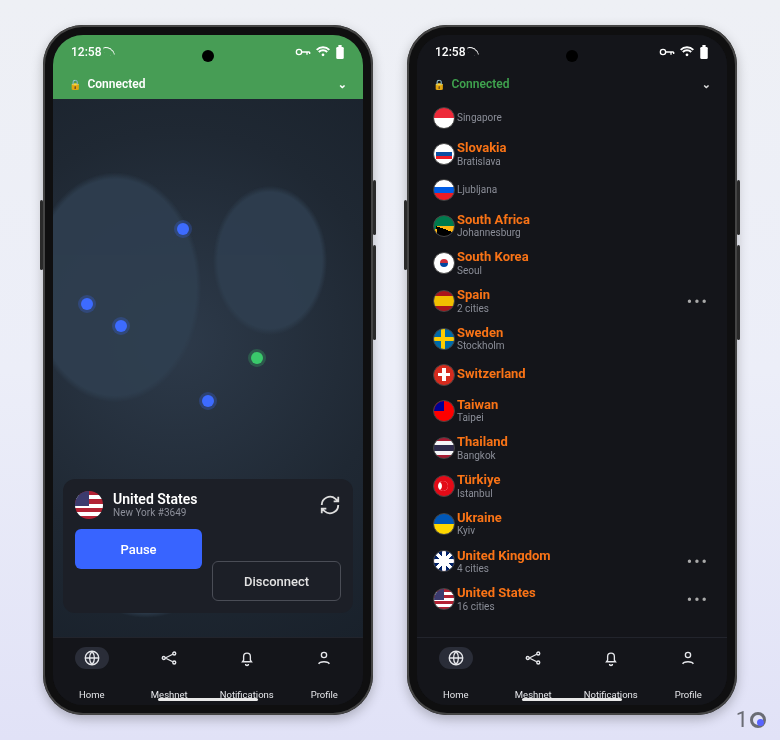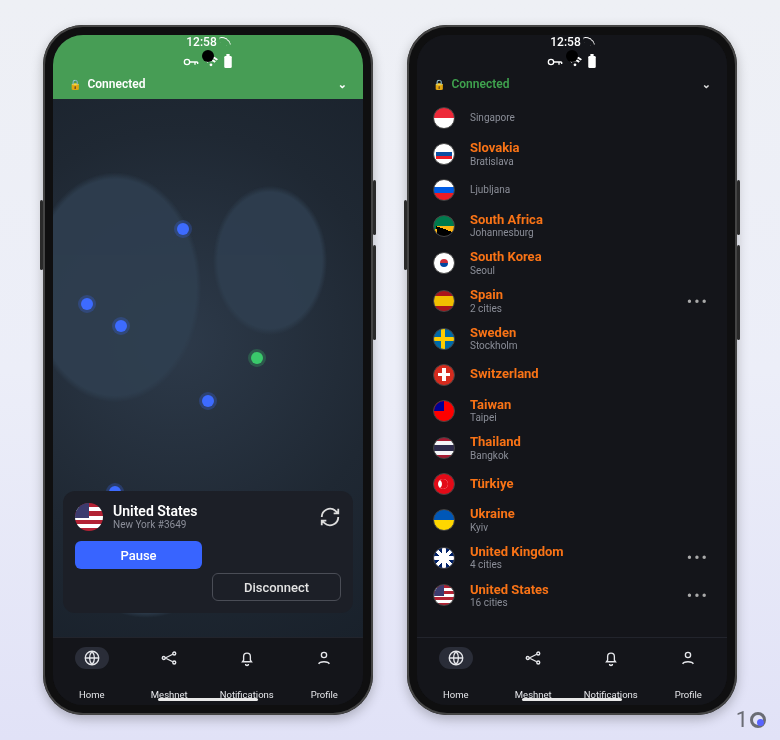--- a/index.html
+++ b/index.html
@@ -25,21 +25,21 @@
     width: 100%; height: 100%;
     background: #14151a;
     border-radius: 30px;
     overflow: hidden;
     display: flex; flex-direction: column;
     position: relative;
   }
   .cam-hole { position:absolute; top:15px; left:50%; transform:translateX(-50%); width:12px; height:12px; background:#000; border-radius:50%; z-index:50; }
   .statusbar {
     height: 34px; display:flex; justify-content:space-between; align-items:center;
-    padding: 0 18px; font-size:12px; font-weight:500; color:#fff;flex-direction:column;
+    padding: 0 18px; font-size:12px; font-weight:500; color:#fff;
   }
   .statusbar.green { background:#479d55; }
   .statusbar.dark  { background:#14151a; }
   .status-right { display:flex; gap:5px; align-items:center; }
   .wifi, .batt, .key, .arc { display:inline-block; }
   .arc { width:10px; height:10px; border:1.5px solid #fff; border-bottom:none; border-left:none; border-radius:0 10px 0 0; transform:rotate(-15deg);}
 
   .connected-bar {
     height: 30px; display:flex; align-items:center; padding:0 16px;
     justify-content:space-between; font-size:12px; font-weight:600;
@@ -70,27 +70,27 @@
     position:absolute; left:10px; right:10px; bottom:92px;
     background:#1c1f27; border-radius:12px; padding:12px;
   }
   .server-row { display:flex; align-items:center; gap:10px; margin-bottom:10px; }
   .flag-circle { width:28px; height:28px; border-radius:50%; flex-shrink:0; display:flex; align-items:center; justify-content:center; overflow:hidden; position:relative; }
   .srv-txt { flex:1; line-height:1.15; }
   .srv-name { font-size:14px; font-weight:600; color:#fff; }
   .srv-sub  { font-size:10px; color:#8c8f9a; }
   .refresh { width:22px; height:22px; color:#ddd; }
   .btn-row { display:flex; gap:10px; }
-  .btn { flex:1; height:28px; border-radius:6px; display:flex; align-items:center; justify-content:center; font-size:13px; font-weight:500; }
+  .btn { flex:1; height:40px; border-radius:6px; display:flex; align-items:center; justify-content:center; font-size:13px; font-weight:500; }
   .btn.primary { background:#3864ff; color:#fff; }
   .btn.ghost   { background:transparent; border:1px solid #4a4d56; color:#e3e3e3;margin-top:32px; }
 
   
   .country-list { flex:1; overflow:hidden; padding: 2px 16px 0 16px; }
-  .country-item { display:flex; align-items:center; gap:15px; padding:6px 0; position:relative; }
+  .country-item { display:flex; align-items:center; gap:2px; padding:6px 0; position:relative; }
   .c-txt { flex:1; line-height:1.12; }
   .c-name { font-size:13px; font-weight:700; color:#f97316; }
   .c-sub  { font-size:10px; color:#8a8d97; }
   .more { color:#aaa; font-size:16px; letter-spacing:2px; padding-right:2px; }
   .flag-sm { width:22px; height:22px; border-radius:50%; flex-shrink:0; position:relative; overflow:hidden; border:1px solid #444; }
 
   
   .navbar {
     height: 68px; background:#14151a; display:flex; justify-content:space-around; align-items:center;
     padding-top:4px; border-top:1px solid #22242c;
@@ -350,20 +350,21 @@
     <div class="c-txt">
       <div class="c-name">Thailand</div>
       <div class="c-sub">Bangkok</div>
     </div>
 
   </div>
   <div class="country-item">
     <div class="flag-sm f-tr"></div>
     <div class="c-txt">
       <div class="c-name">Türkiye</div>
+      <div class="c-sub">Istanbul</div>
     </div>
 
   </div>
   <div class="country-item">
     <div class="flag-sm f-ua"></div>
     <div class="c-txt">
       <div class="c-name">Ukraine</div>
       <div class="c-sub">Kyiv</div>
     </div>
 

